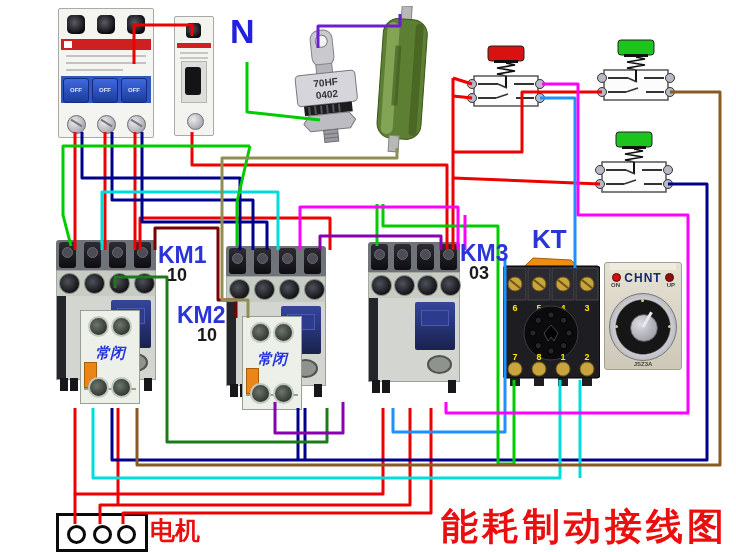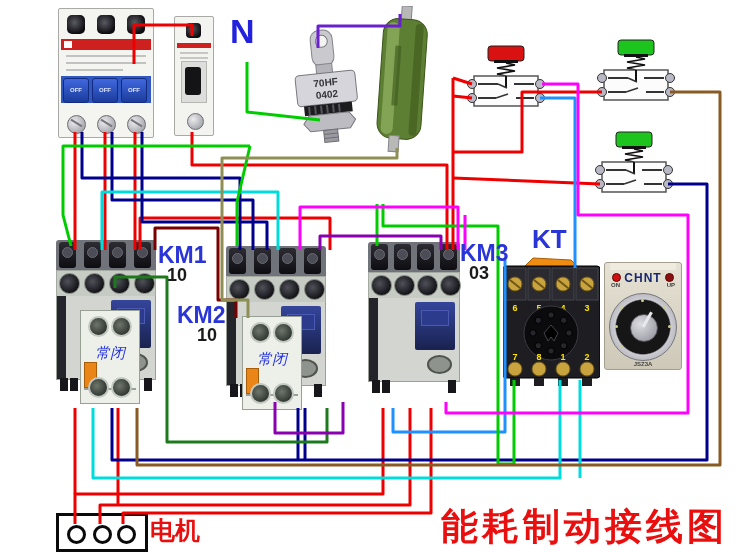--- a/index.html
+++ b/index.html
@@ -47,21 +47,21 @@
       background:linear-gradient(#35459a,#19224f);}
   .ct-coil::after{content:"";position:absolute;left:6px;top:8px;width:26px;height:14px;background:#2c3b8b;border:1px solid #4a5ab4;}
   .ct-oval{position:absolute;right:7px;bottom:7px;width:21px;height:15px;border-radius:50%;
       background:#8f938d;border:2px solid #50544e;}
   .ct-feet i{position:absolute;bottom:-11px;width:8px;height:13px;background:#17171b;}
   .aux{position:absolute;left:24px;top:70px;width:58px;height:92px;background:#edefe9;border:1px solid #98a096;}
   .aux-row{position:absolute;left:7px;right:7px;display:flex;justify-content:space-between;}
   .aux-row.top{top:5px;} .aux-row.bot{bottom:5px;}
   .aux-row i{width:17px;height:17px;border-radius:50%;border:2px solid #c2c9c0;
       background:radial-gradient(circle at 40% 40%,#6e766c,#2b312b 80%);}
-  .aux-label{position:absolute;top:33px;left:0;right:0;text-align:center;font-size:15px;font-weight:normal;
+  .aux-label{position:absolute;top:33px;left:0;right:0;text-align:center;font-size:15px;font-weight:bold;
       font-style:italic;color:#2433dd;}
   .aux-tag{position:absolute;left:3px;top:51px;width:11px;height:24px;background:#ea8518;border:1px solid #a85d08;}
   .aux-line{position:absolute;left:3px;right:3px;top:77px;height:2px;background:#9aa098;}
   
   .klabel{font-size:23px;font-weight:bold;color:#2a35d8;z-index:30;}
   .knum{font-size:18px;font-weight:bold;color:#1a1a1a;z-index:30;}
   .blab{font-weight:bold;color:#2222de;z-index:30;}
   .redtxt{font-weight:bold;color:#ea0f0f;z-index:30;}
   
   .timer{left:604px;top:262px;width:76px;height:106px;background:linear-gradient(#e6e2d4,#cdc8b8);

